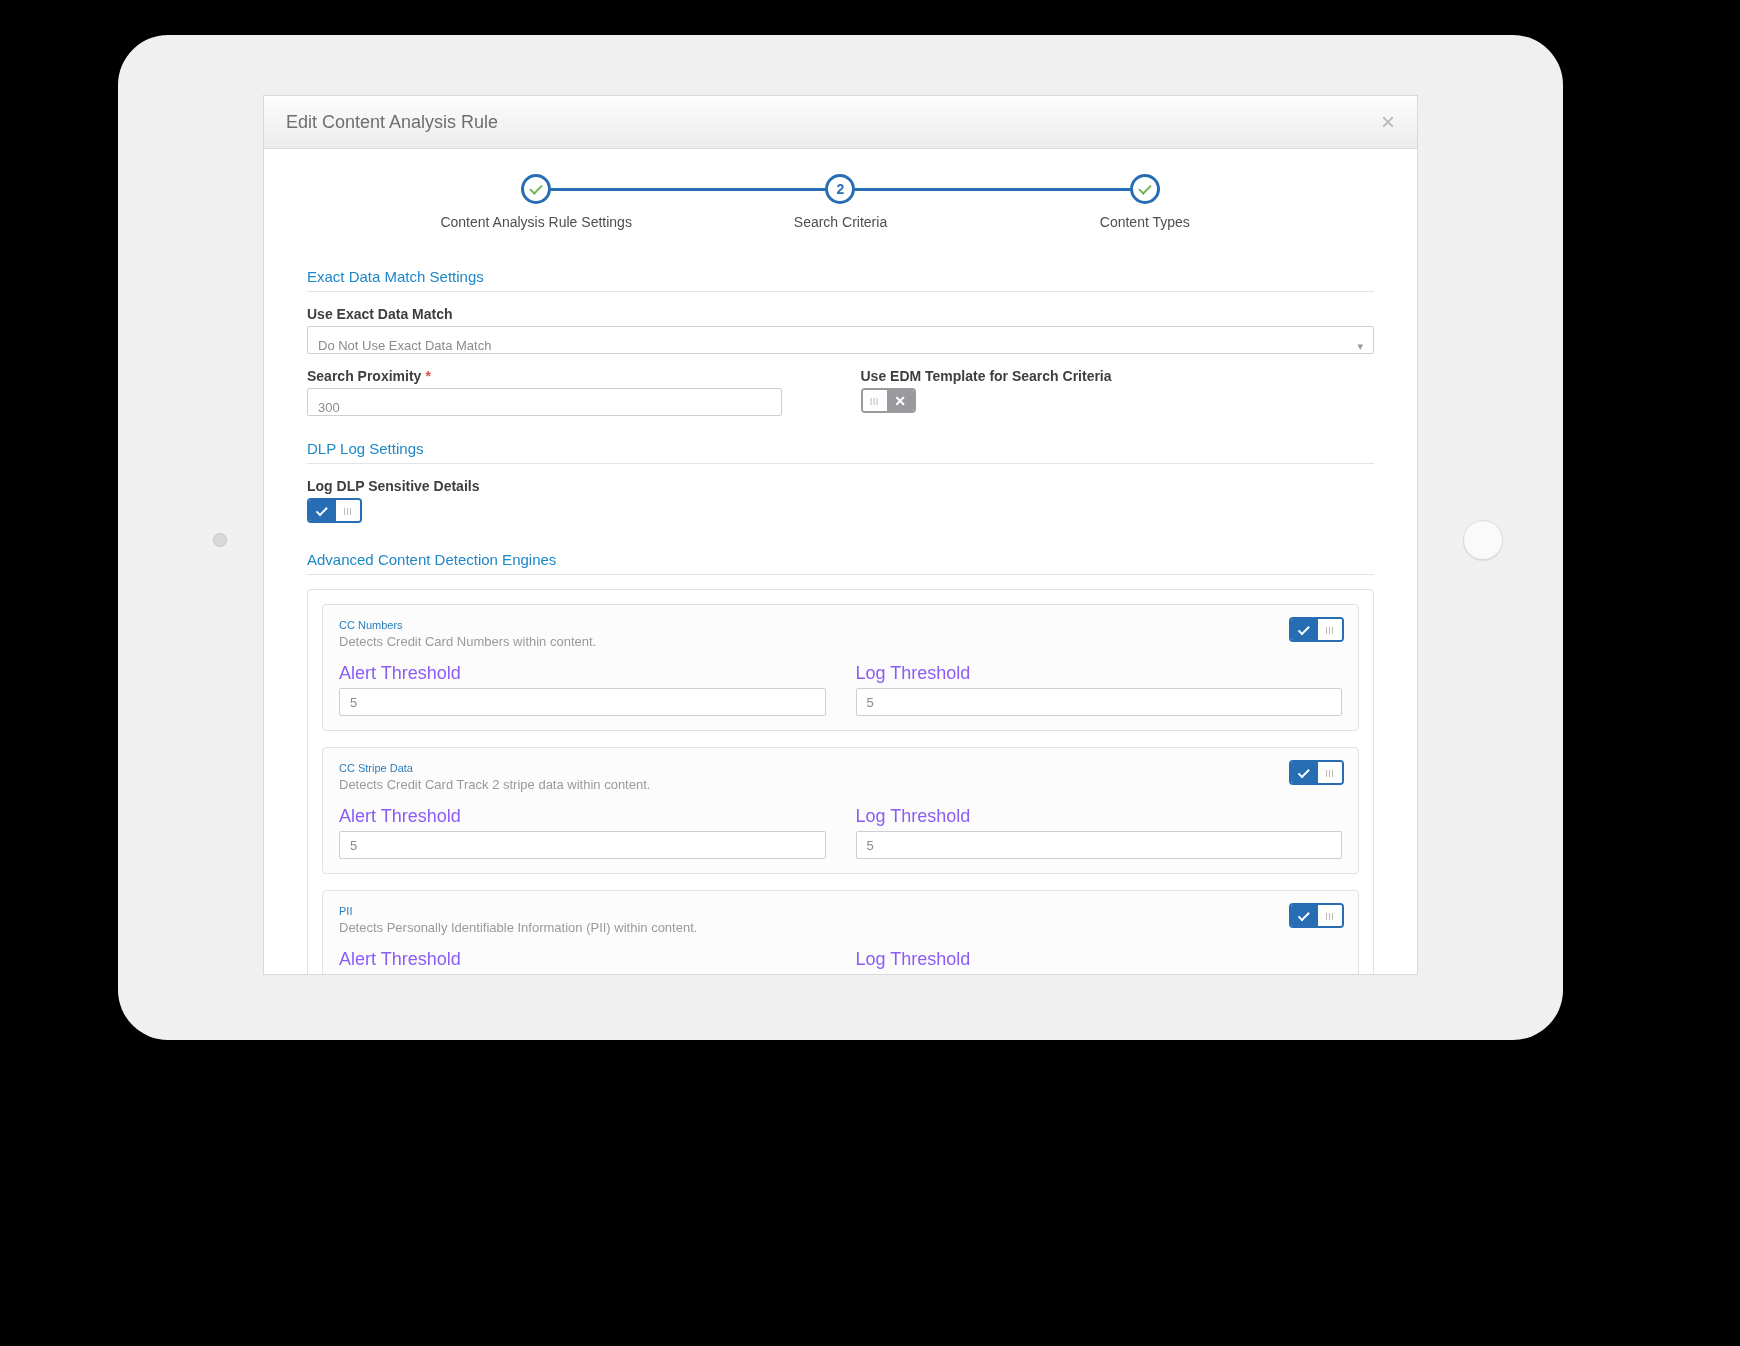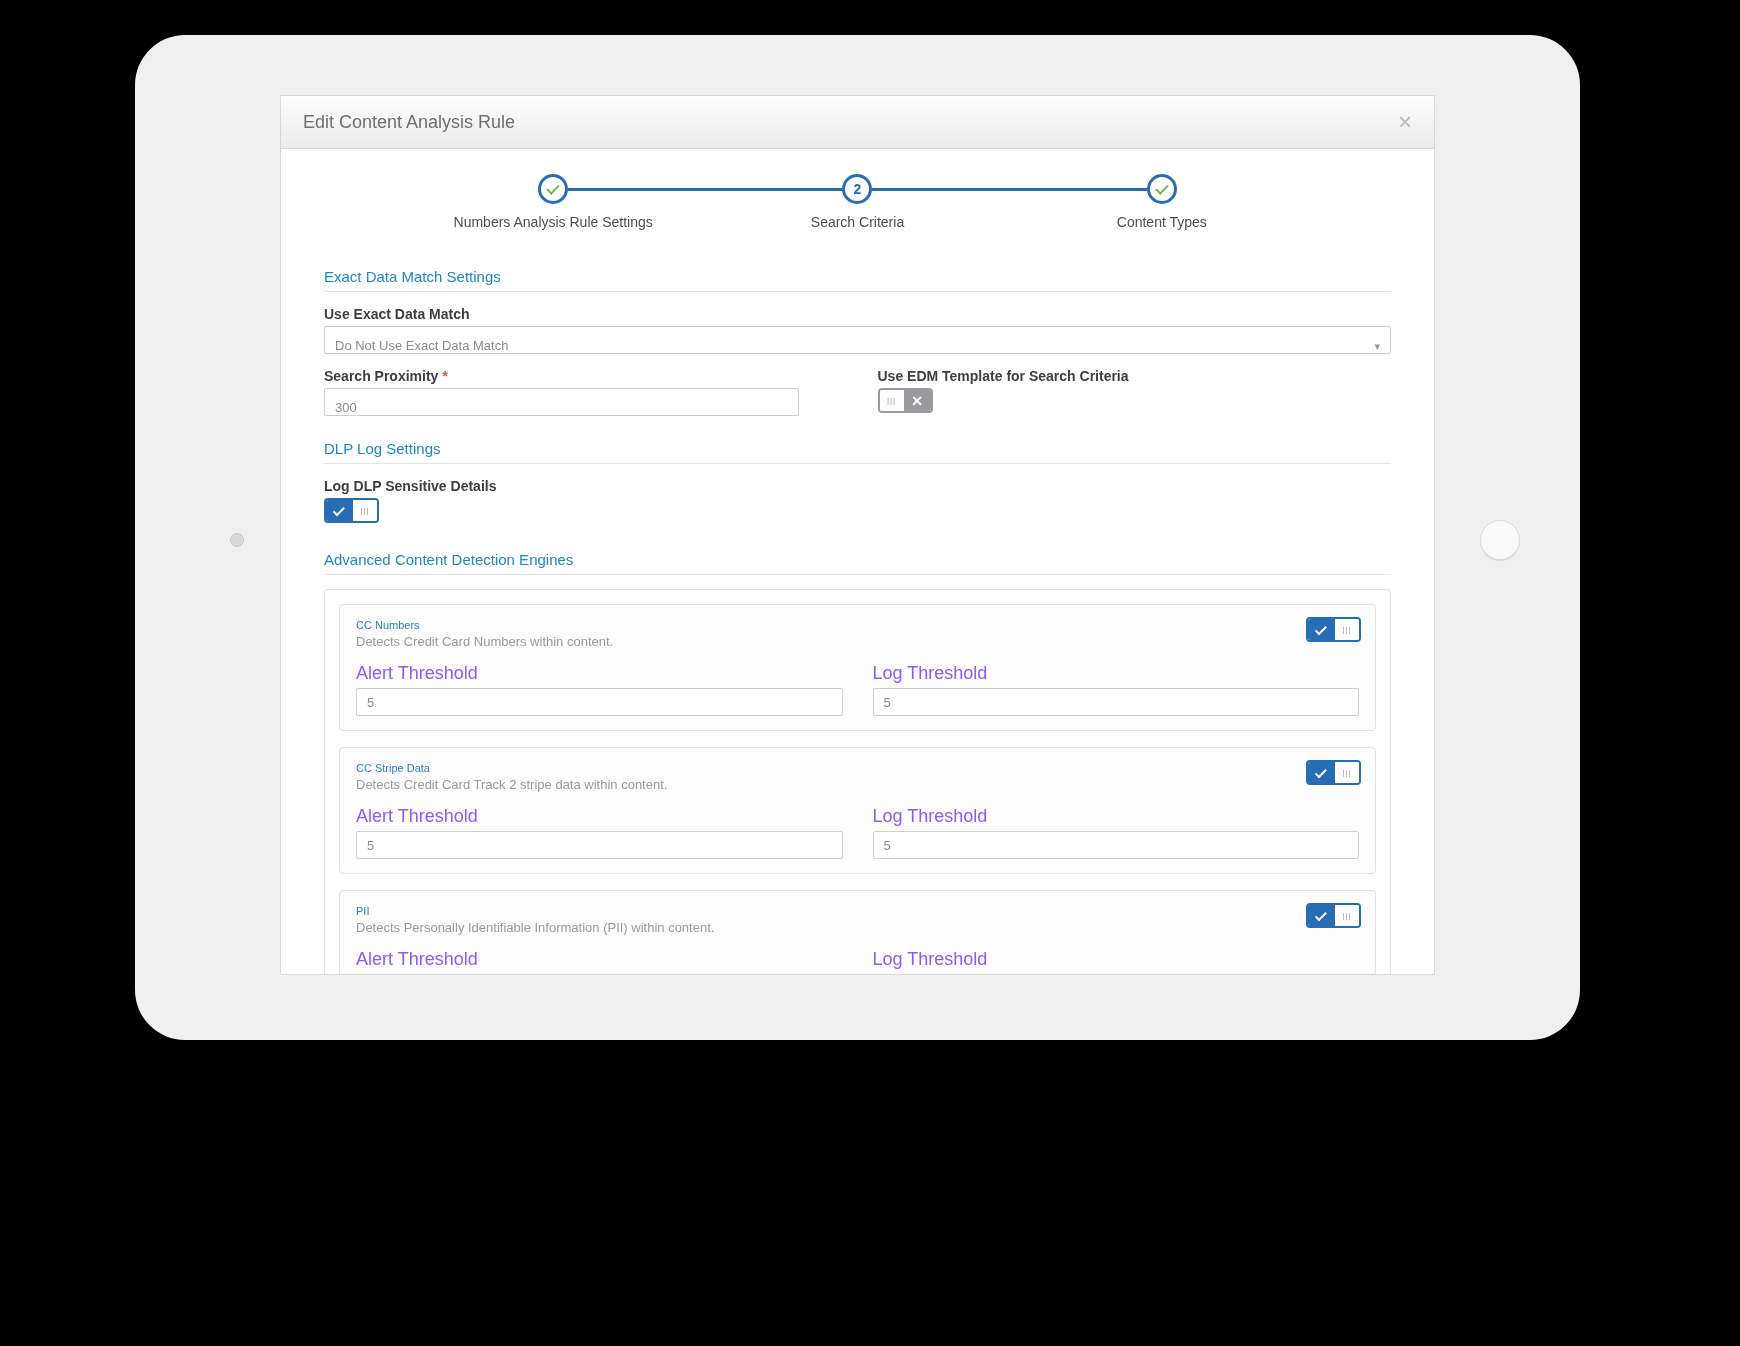--- a/index.html
+++ b/index.html
@@ -6,21 +6,21 @@
   body {
     background: #000;
     font-family: -apple-system, BlinkMacSystemFont, "Segoe UI", Arial, sans-serif;
     width: 1740px;
     height: 1346px;
     overflow: hidden;
     position: relative;
   }
   .tablet {
     position: absolute;
-    left: 135px;
+    left: 118px;
     top: 35px;
     width: 1445px;
     height: 1005px;
     background: #f0f0f0;
     border-radius: 50px;
     box-shadow: 0 4px 20px rgba(0,0,0,.15), 0 0 0 1px rgba(0,0,0,.05);
   }
   .camera {
     position: absolute;
     left: 95px;
@@ -135,21 +135,21 @@
   <div class="screen">
 
     <div class="modal-header">
       <div class="modal-title">Edit Content Analysis Rule</div>
       <div class="close-x">×</div>
     </div>
 
     <div class="stepper">
       <div class="step">
         <div class="step-circle done"></div>
-        <div class="step-label">Numbers Analysis Rule Settings</div>
+        <div class="step-label">Content Analysis Rule Settings</div>
         <div class="step-line"></div>
       </div>
       <div class="step">
         <div class="step-circle">2</div>
         <div class="step-label">Search Criteria</div>
         <div class="step-line"></div>
       </div>
       <div class="step">
         <div class="step-circle done"></div>
         <div class="step-label">Content Types</div>

